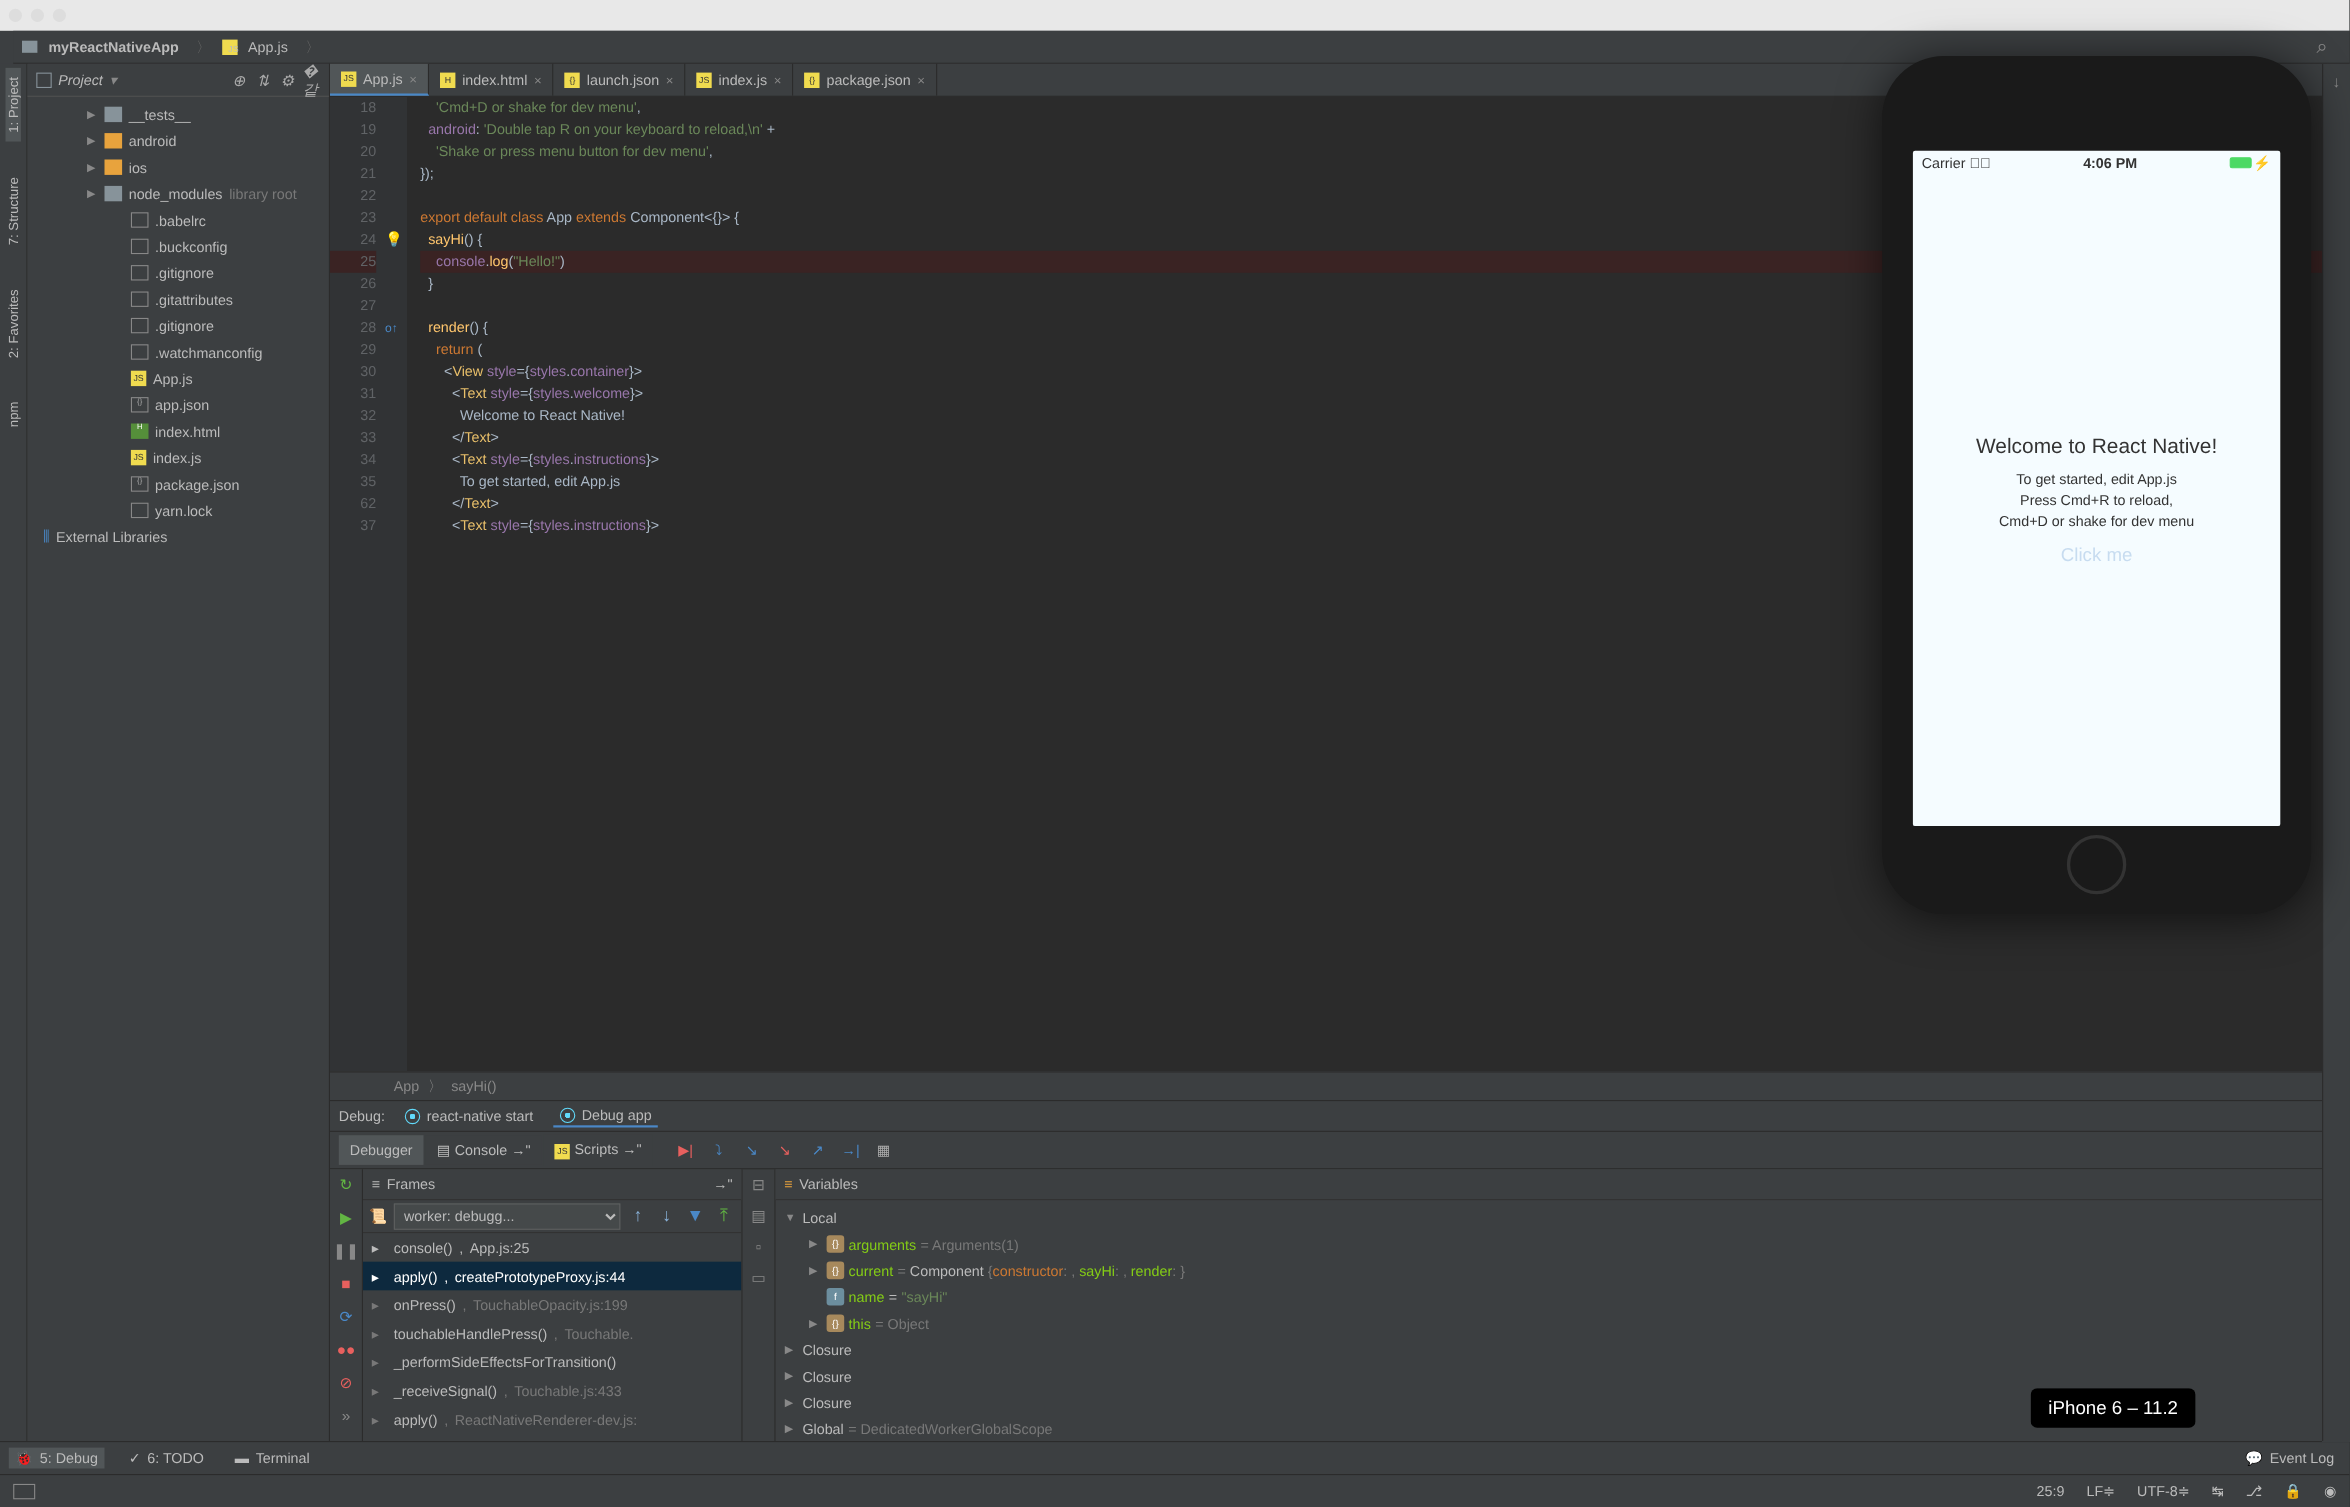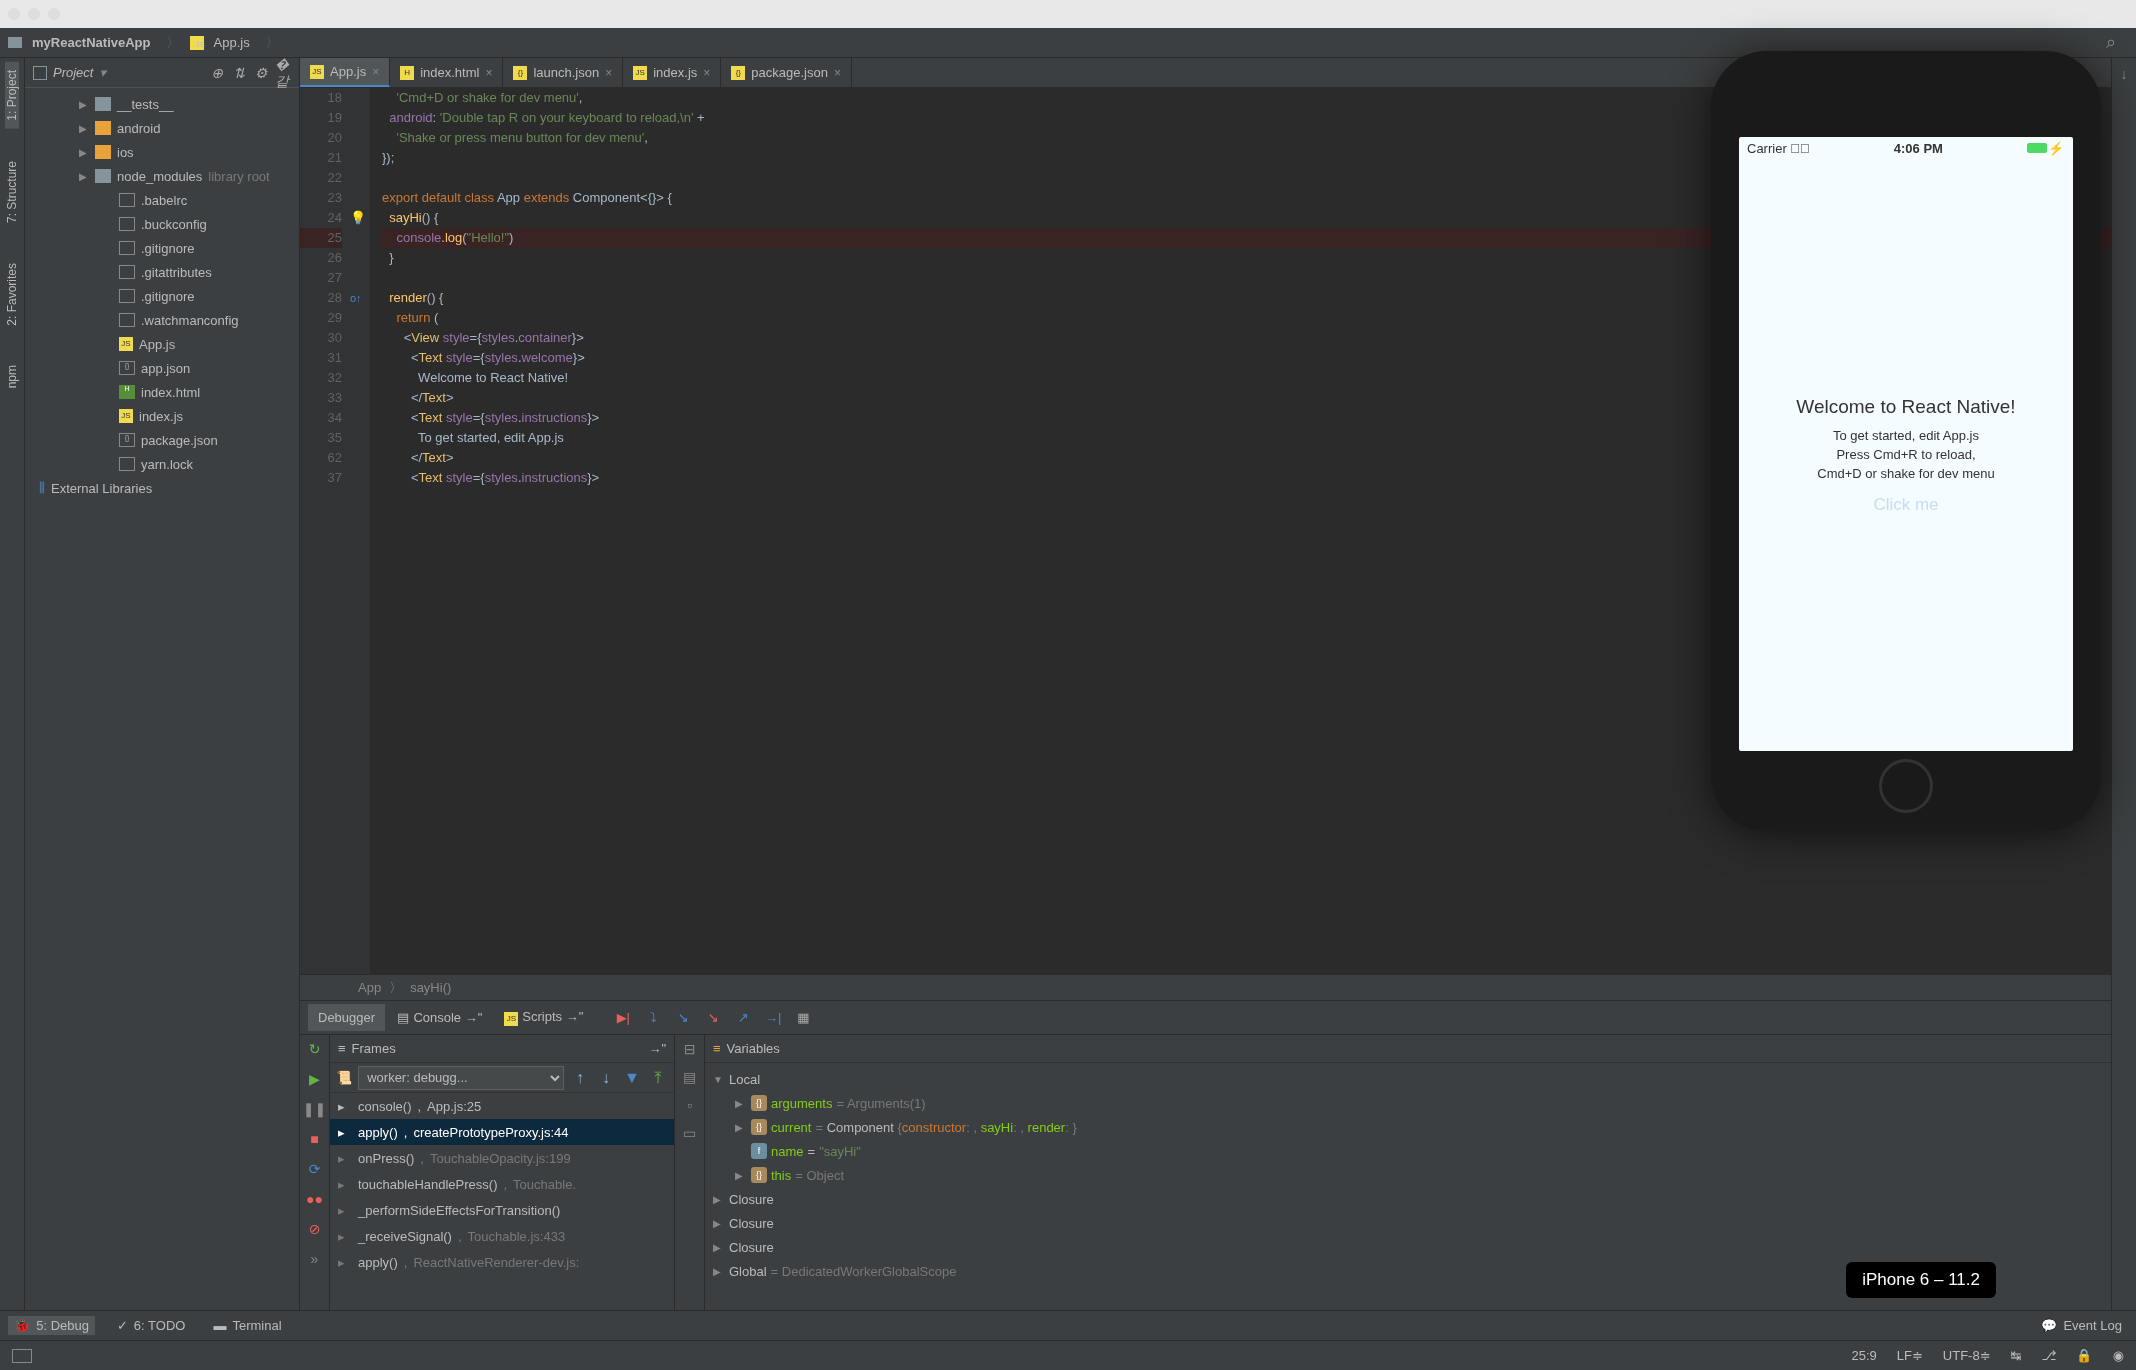--- a/index.html
+++ b/index.html
@@ -6,21 +6,21 @@
 body { background: #3c3f41; color: #bbbbbb; width: 2136px; height: 1370px; overflow: hidden; position: relative; }
 
 
 .titlebar { height: 28px; background: #e8e8e8; display: flex; align-items: center; padding: 0 8px; color: #888; gap: 8px; }
 .traffic-lights { display: flex; gap: 8px; }
 .traffic-light { width: 12px; height: 12px; border-radius: 50%; background: #ddd; }
 .titlebar-text { flex: 1; text-align: center; color: #999; font-size: 13px; }
 .file-icon-small { display: inline-block; width: 14px; height: 16px; background: #fff; border: 1px solid #ccc; vertical-align: middle; margin-right: 4px; }
 
 
-.navbar { height: 30px; background: #3c3f41; border-bottom: 1px solid #2b2b2b; display: flex; align-items: center; padding: 0 8px; }
+.navbar { height: 30px; background: #3c3f41; border-bottom: 1px solid #2b2b2b; display: flex; align-items: center; padding: 0 8px; margin-left: 12px; }
 .breadcrumb { display: flex; align-items: center; gap: 4px; }
 .breadcrumb span { color: #bbb; padding: 2px 6px; }
 .breadcrumb .sep { color: #666; }
 .folder-icon { width: 14px; height: 11px; background: #87939a; display: inline-block; }
 .js-icon { width: 14px; height: 14px; background: #f0db4f; display: inline-block; font-size: 8px; color: #333; text-align: center; line-height: 14px; }
 .search-icon-right { margin-left: auto; color: #888; font-size: 18px; padding-right:12px;}
 
 
 .main { display: flex; height: calc(100% - 28px - 30px - 30px - 30px); }
 
@@ -341,20 +341,31 @@
         </div>
       <div class="code" id="code"><div>    <span class="str">'Cmd+D or shake for dev menu'</span>,</div><div>  <span class="prop">android</span>: <span class="str">'Double tap R on your keyboard to reload,\n'</span> +</div><div>    <span class="str">'Shake or press menu button for dev menu'</span>,</div><div>});</div><div></div><div><span class="kw">export default class</span> <span class="comp">App</span> <span class="kw">extends</span> <span class="comp">Component</span>&lt;{}&gt; {</div><div>  <span class="fn">sayHi</span>() {</div><div class="bp-line">    <span class="prop">console</span>.<span class="fn">log</span>(<span class="str">"Hello!"</span>)</div><div>  }</div><div></div><div>  <span class="fn">render</span>() {</div><div>    <span class="kw">return</span> (</div><div>      &lt;<span class="tag">View </span><span class="prop">style</span>={<span class="prop">styles</span>.<span class="prop">container</span>}&gt;</div><div>        &lt;<span class="tag">Text </span><span class="prop">style</span>={<span class="prop">styles</span>.<span class="prop">welcome</span>}&gt;</div><div>          Welcome to React Native!</div><div>        &lt;/<span class="tag">Text</span>&gt;</div><div>        &lt;<span class="tag">Text </span><span class="prop">style</span>={<span class="prop">styles</span>.<span class="prop">instructions</span>}&gt;</div><div>          To get started, edit App.js</div><div>        &lt;/<span class="tag">Text</span>&gt;</div><div>        &lt;<span class="tag">Text </span><span class="prop">style</span>={<span class="prop">styles</span>.<span class="prop">instructions</span>}&gt;</div></div>
     </div>
     <div class="breadcrumb-bottom">
       <span>App</span>
       <span>〉</span>
       <span>sayHi()</span>
     </div>
 
     <div class="debug-panel">
+      <div class="debug-tabs">
+        <span class="dlabel">Debug:</span>
+        <div class="debug-tab">
+            <span class="rn-icon"></span>
+            <span>react-native start</span>
+          </div>
+        <div class="debug-tab active">
+            <span class="rn-icon"></span>
+            <span>Debug app</span>
+          </div>
+      </div>
       <div class="debug-toolbar">
         <div class="dtab active">Debugger</div>
         <div class="dtab"><span style="margin-right:4px;">▤</span><span>Console</span> →"</div>
         <div class="dtab"><span class="js-icon" style="margin-right:4px;">JS</span><span>Scripts</span> →"</div>
         <span style="width:12px;"></span>
         <div class="dtb-icon" style="color:#e8605e;">▶|</div>
         <div class="dtb-icon" style="color:#4a88c7;">⤵</div>
         <div class="dtb-icon" style="color:#4a88c7;">↘</div>
         <div class="dtb-icon" style="color:#e8605e;">↘</div>
         <div class="dtb-icon" style="color:#4a88c7;">↗</div>

